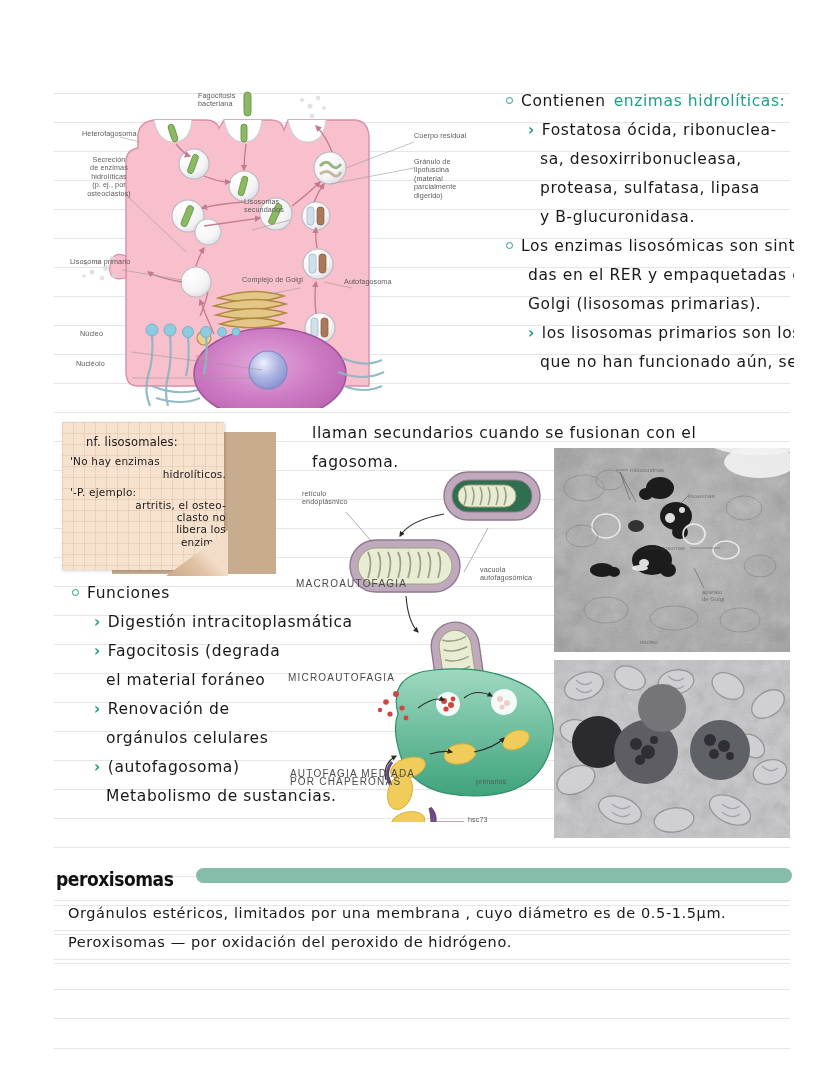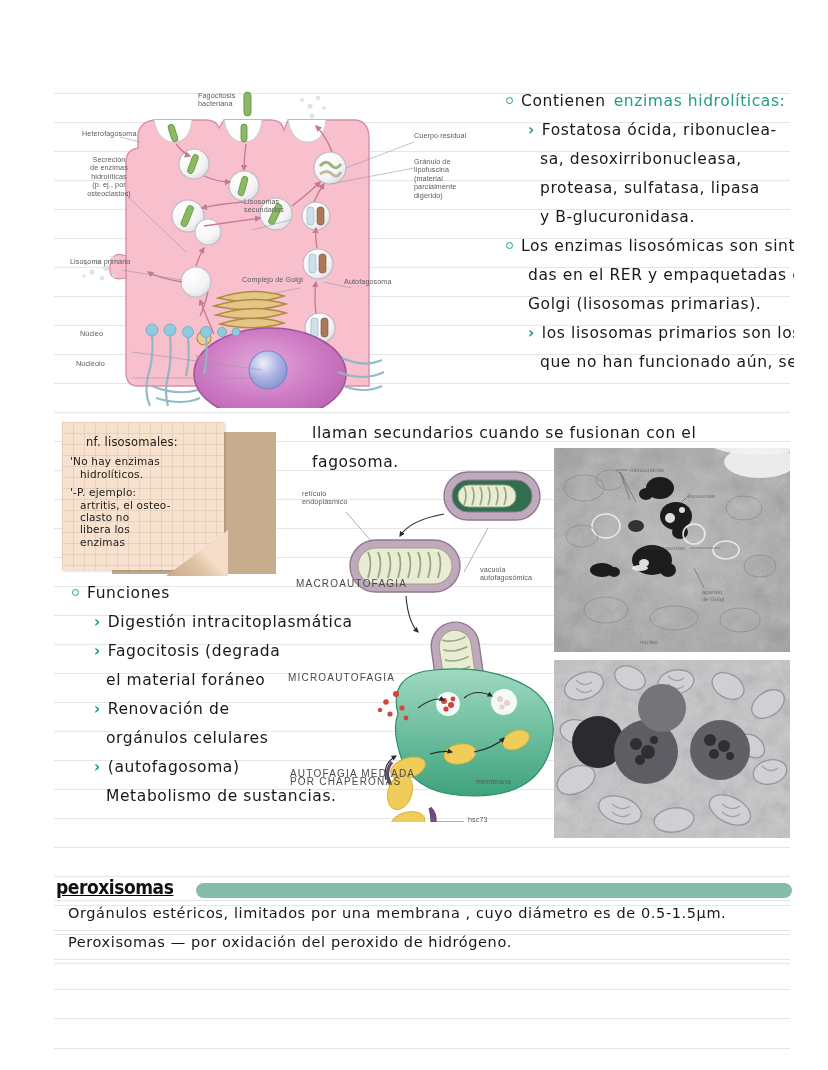--- a/index.html
+++ b/index.html
@@ -134,30 +134,29 @@
     width: 150px;
     font-family: "DejaVu Sans", sans-serif;
     color: #1a1a1a;
     font-size: 10.5px;
     line-height: 12.4px;
     letter-spacing: 0.2px;
   }
   #sticky .stitle { font-size: 11.5px; margin: 4px 0 7px 10px; }
   #sticky .sitem { margin-bottom: 6px; }
   #sticky .sitem .lead { margin-left: -6px; }
-  #sticky .sub { margin-left: 4px; }
+  #sticky .sub { margin-left: 12px; text-align: right; }
 
   
   #perox-head {
     position: absolute;
     left: 56px; top: 868px;
     width: 736px; height: 30px;
-    display: flex; align-items: flex-end;
+    display: flex; align-items: flex-start;
     z-index: 6;
-    text-decoration: underline;
   }
   #perox-head .ptitle {
     font-family: "DejaVu Sans", sans-serif;
     font-weight: 700;
     font-size: 19px;
     color: #111;
     letter-spacing: -0.5px;
     transform: scaleX(0.9);
     transform-origin: left center;
     white-space: nowrap;
@@ -649,21 +648,21 @@
         <path d="M58,50 L84,80"></path>
         <path d="M200,66 L176,110"></path>
       </g>
     </svg>
 
     <div class="figlabel" style="left:14px; top:28px;">retículo<br>endoplásmico</div>
     <div class="figlabel" style="left:192px; top:104px;">vacuola<br>autofagosómica</div>
     <div class="figlabel cap" style="left:8px; top:118px;">MACROAUTOFAGIA</div>
     <div class="figlabel cap" style="left:0px; top:212px;">MICROAUTOFAGIA</div>
     <div class="figlabel cap" style="left:2px; top:308px;">AUTOFAGIA MEDIADA<br>POR CHAPERONAS</div>
-    <div class="figlabel" style="left:188px; top:316px;">membrana</div>
+    <div class="figlabel" style="left:188px; top:316px;">primarios</div>
     <div class="figlabel" style="left:180px; top:354px;">hsc73</div>
   </div>
 
   <div id="em1">
     <svg width="236" height="204" viewBox="0 0 236 204">
       <defs>
         <radialGradient id="emb" cx="50%" cy="45%" r="75%">
           <stop offset="0%" stop-color="#b9b9b9"></stop>
           <stop offset="100%" stop-color="#9a9a9a"></stop>
         </radialGradient>

